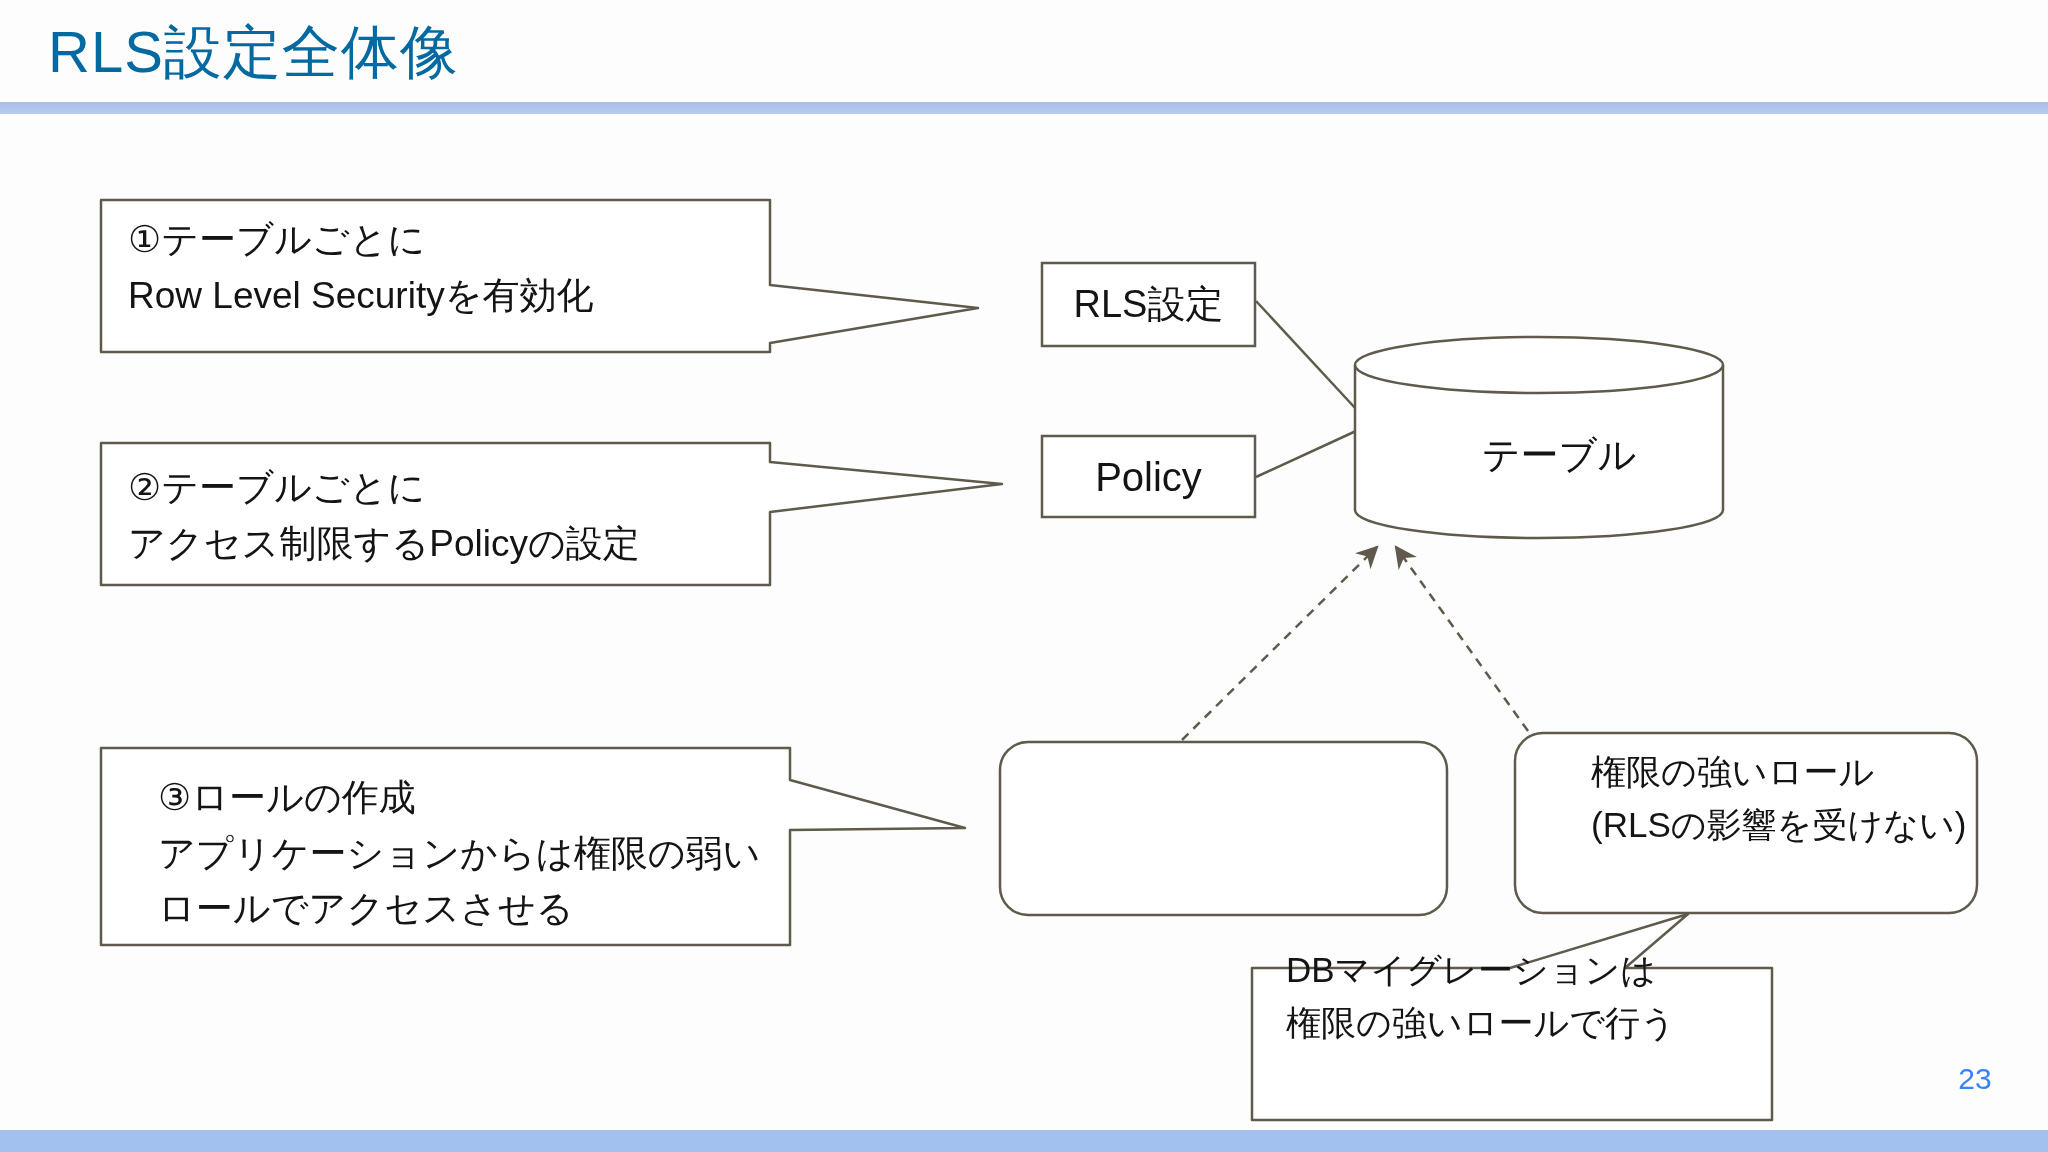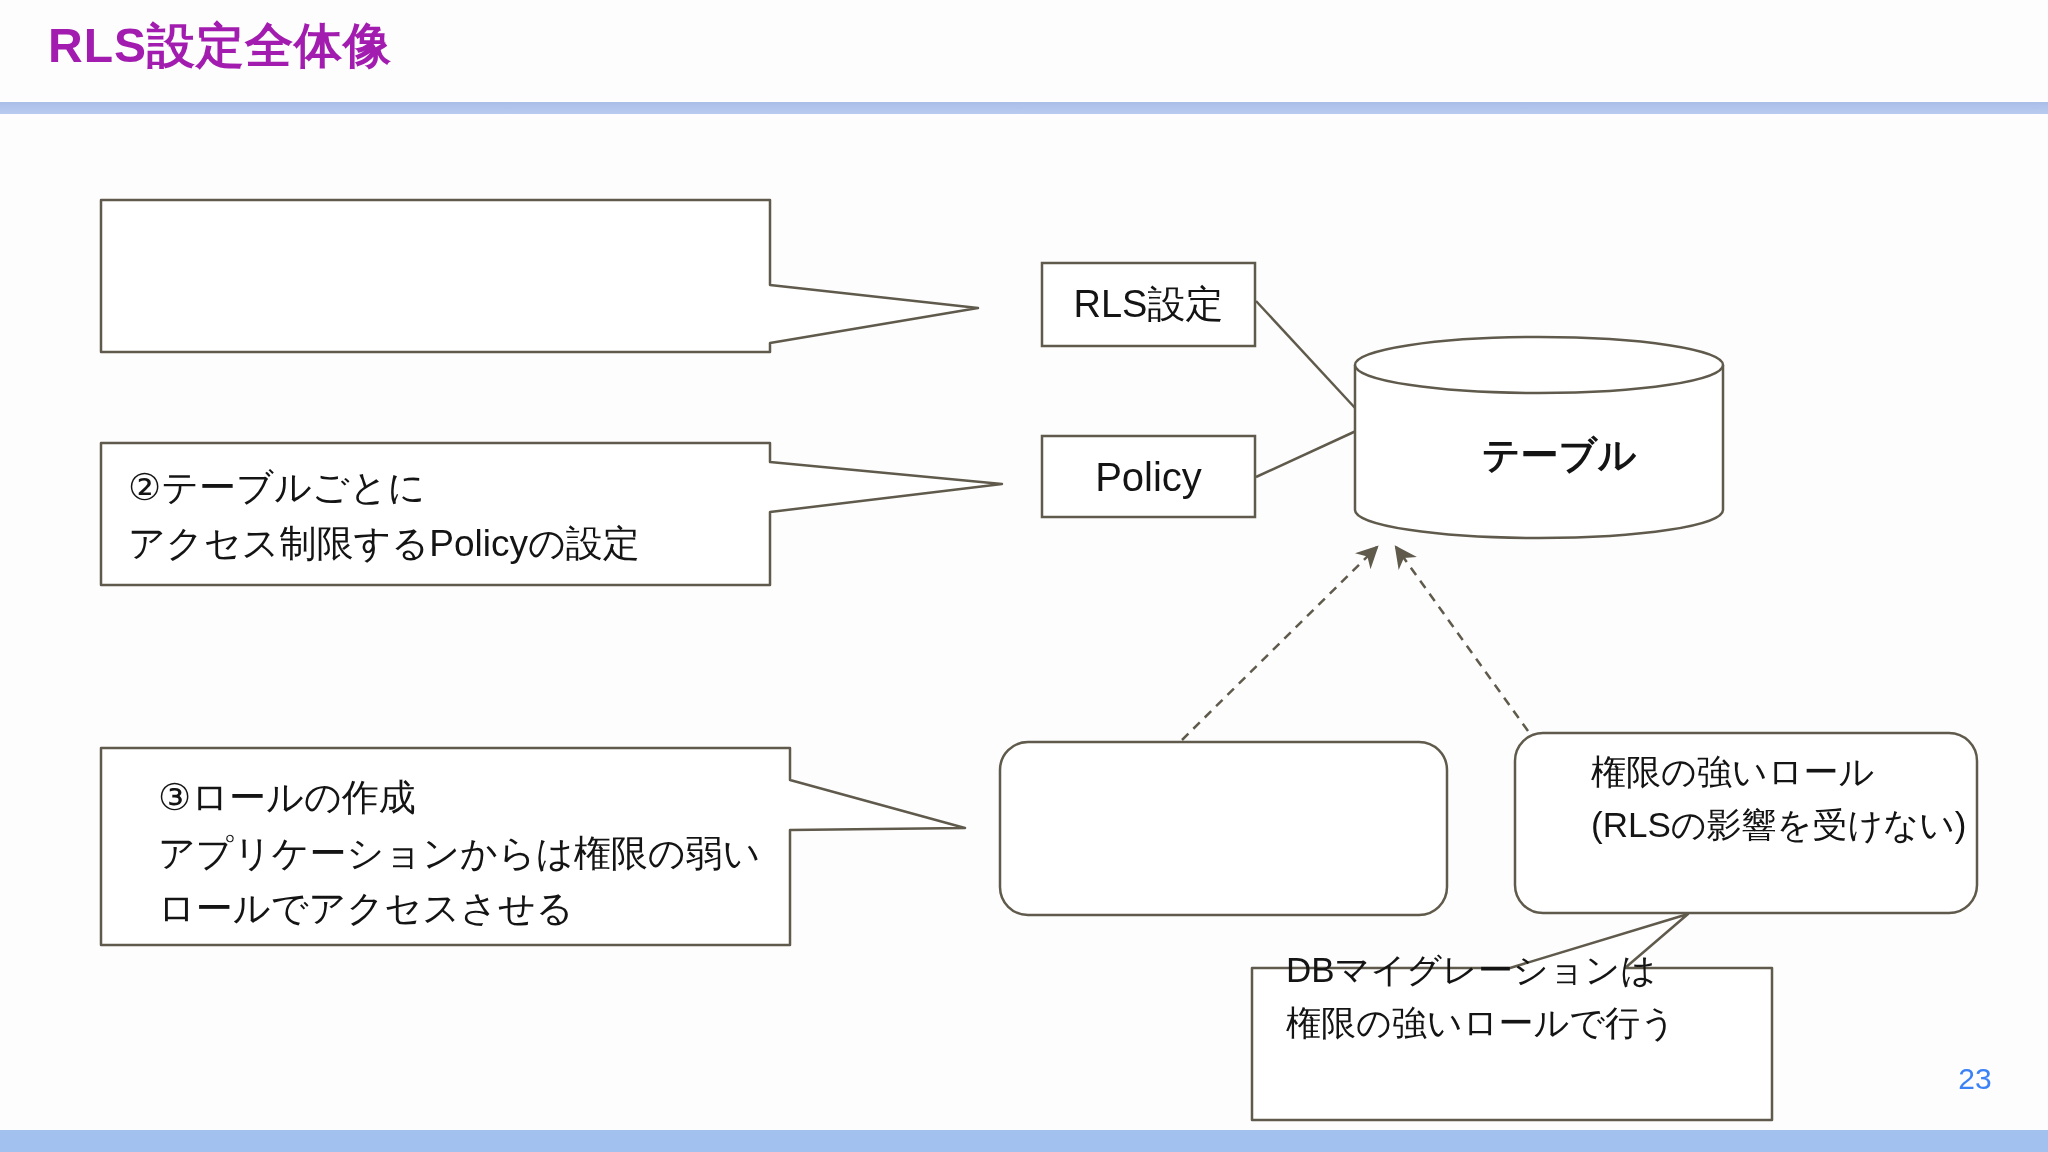--- a/index.html
+++ b/index.html
@@ -6,21 +6,21 @@
   .slide{
     position:relative;
     width:2048px;height:1152px;
     background:#fdfdfd;
     overflow:hidden;
     font-family:"Liberation Sans","DejaVu Sans",sans-serif;
     color:#141414;
   }
   .title{
     position:absolute;left:48px;top:14px;
-    font-size:48px;font-weight:700;color:#a21caf;
+    font-size:58px;font-weight:400;color:#0369a1;
     letter-spacing:1px;
   }
   .bar-top{
     position:absolute;left:0;top:102px;width:2048px;height:12px;
     background:linear-gradient(#a9bee8,#b9cbf0);
   }
   .bar-bottom{
     position:absolute;left:0;top:1130px;width:2048px;height:22px;
     background:#a3c1ee;
   }
@@ -69,36 +69,38 @@
     <path d="M1355,365 L1355,510 A184,28 0 0 0 1723,510 L1723,365" fill="#ffffff" stroke="#5f5a4b" stroke-width="2.5"></path>
     <ellipse cx="1539" cy="365" rx="184" ry="28" fill="#ffffff" stroke="#5f5a4b" stroke-width="2.5"></ellipse>
 
     <line x1="1182" y1="740" x2="1377" y2="547" stroke="#5f5a4b" stroke-width="2.5" stroke-dasharray="9 7" marker-end="url(#arrow)"></line>
     <line x1="1528" y1="731" x2="1396" y2="547" stroke="#5f5a4b" stroke-width="2.5" stroke-dasharray="9 7" marker-end="url(#arrow)"></line>
 
     <rect x="1000" y="742" width="447" height="173" rx="28" fill="#ffffff" stroke="#5f5a4b" stroke-width="2.5"></rect>
     <rect x="1515" y="733" width="462" height="180" rx="28" fill="#ffffff" stroke="#5f5a4b" stroke-width="2.5"></rect>
   </svg>
 
+  <div class="txt" style="left:128px;top:212px;width:630px;">①テーブルごとに
+Row Level Securityを有効化</div>
 
   <div class="txt" style="left:128px;top:460px;width:630px;">②テーブルごとに
 アクセス制限するPolicyの設定</div>
 
   <div class="txt" style="left:128px;top:770px;width:650px;margin-left:30px;">③ロールの作成
 アプリケーションからは権限の弱い
 ロールでアクセスさせる</div>
 
   <div class="txt" style="left:1286px;top:944px;width:470px;font-size:35px;">DBマイグレーションは
 権限の強いロールで行う</div>
 
   <div class="txt center" style="left:1042px;top:263px;width:213px;height:83px;font-size:38px;">RLS設定</div>
 
   <div class="txt center" style="left:1042px;top:436px;width:213px;height:81px;font-size:40px;">Policy</div>
 
-  <div class="txt center" style="left:1355px;top:420px;width:408px;height:70px;font-size:38px;font-weight:bold;">テーブル</div>
+  <div class="txt center" style="left:1355px;top:420px;width:408px;height:70px;font-size:38px;">テーブル</div>
 
 
   <div class="txt" style="left:1558px;top:746px;width:420px;font-size:35px;margin-left:33px;">権限の強いロール
 (RLSの影響を受けない)</div>
 
   <div class="page-num">23</div>
 
 </div>
 
 </body></html>

